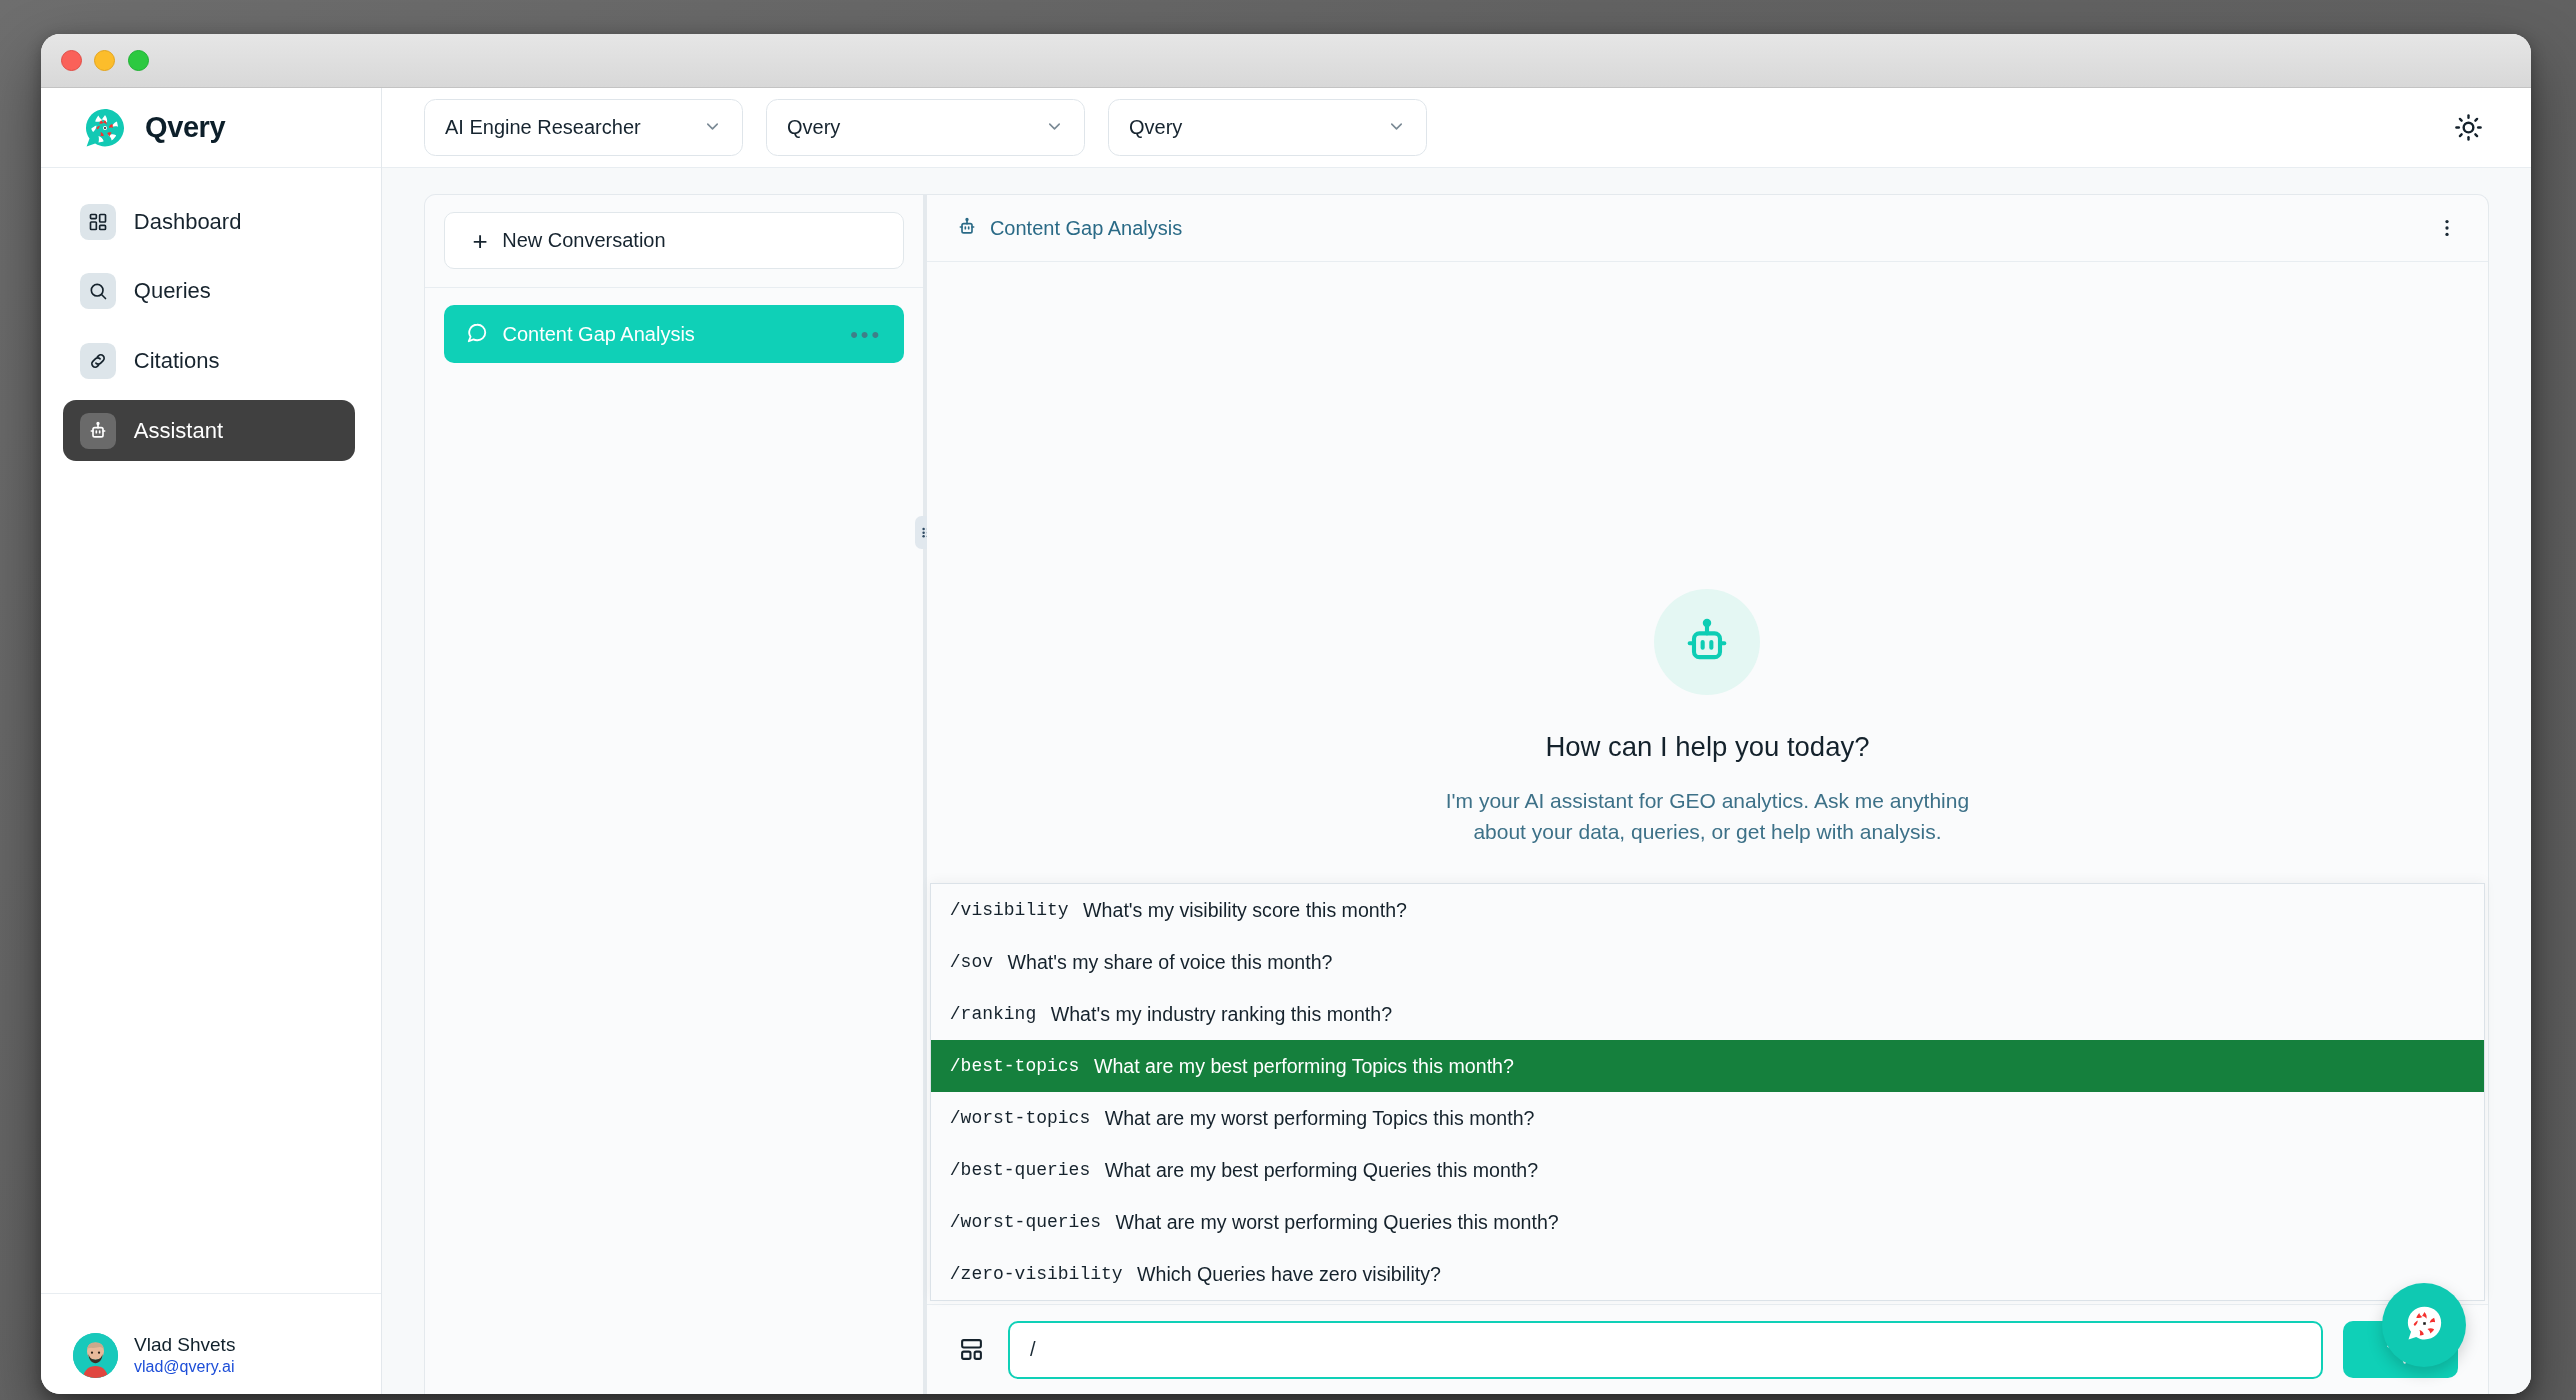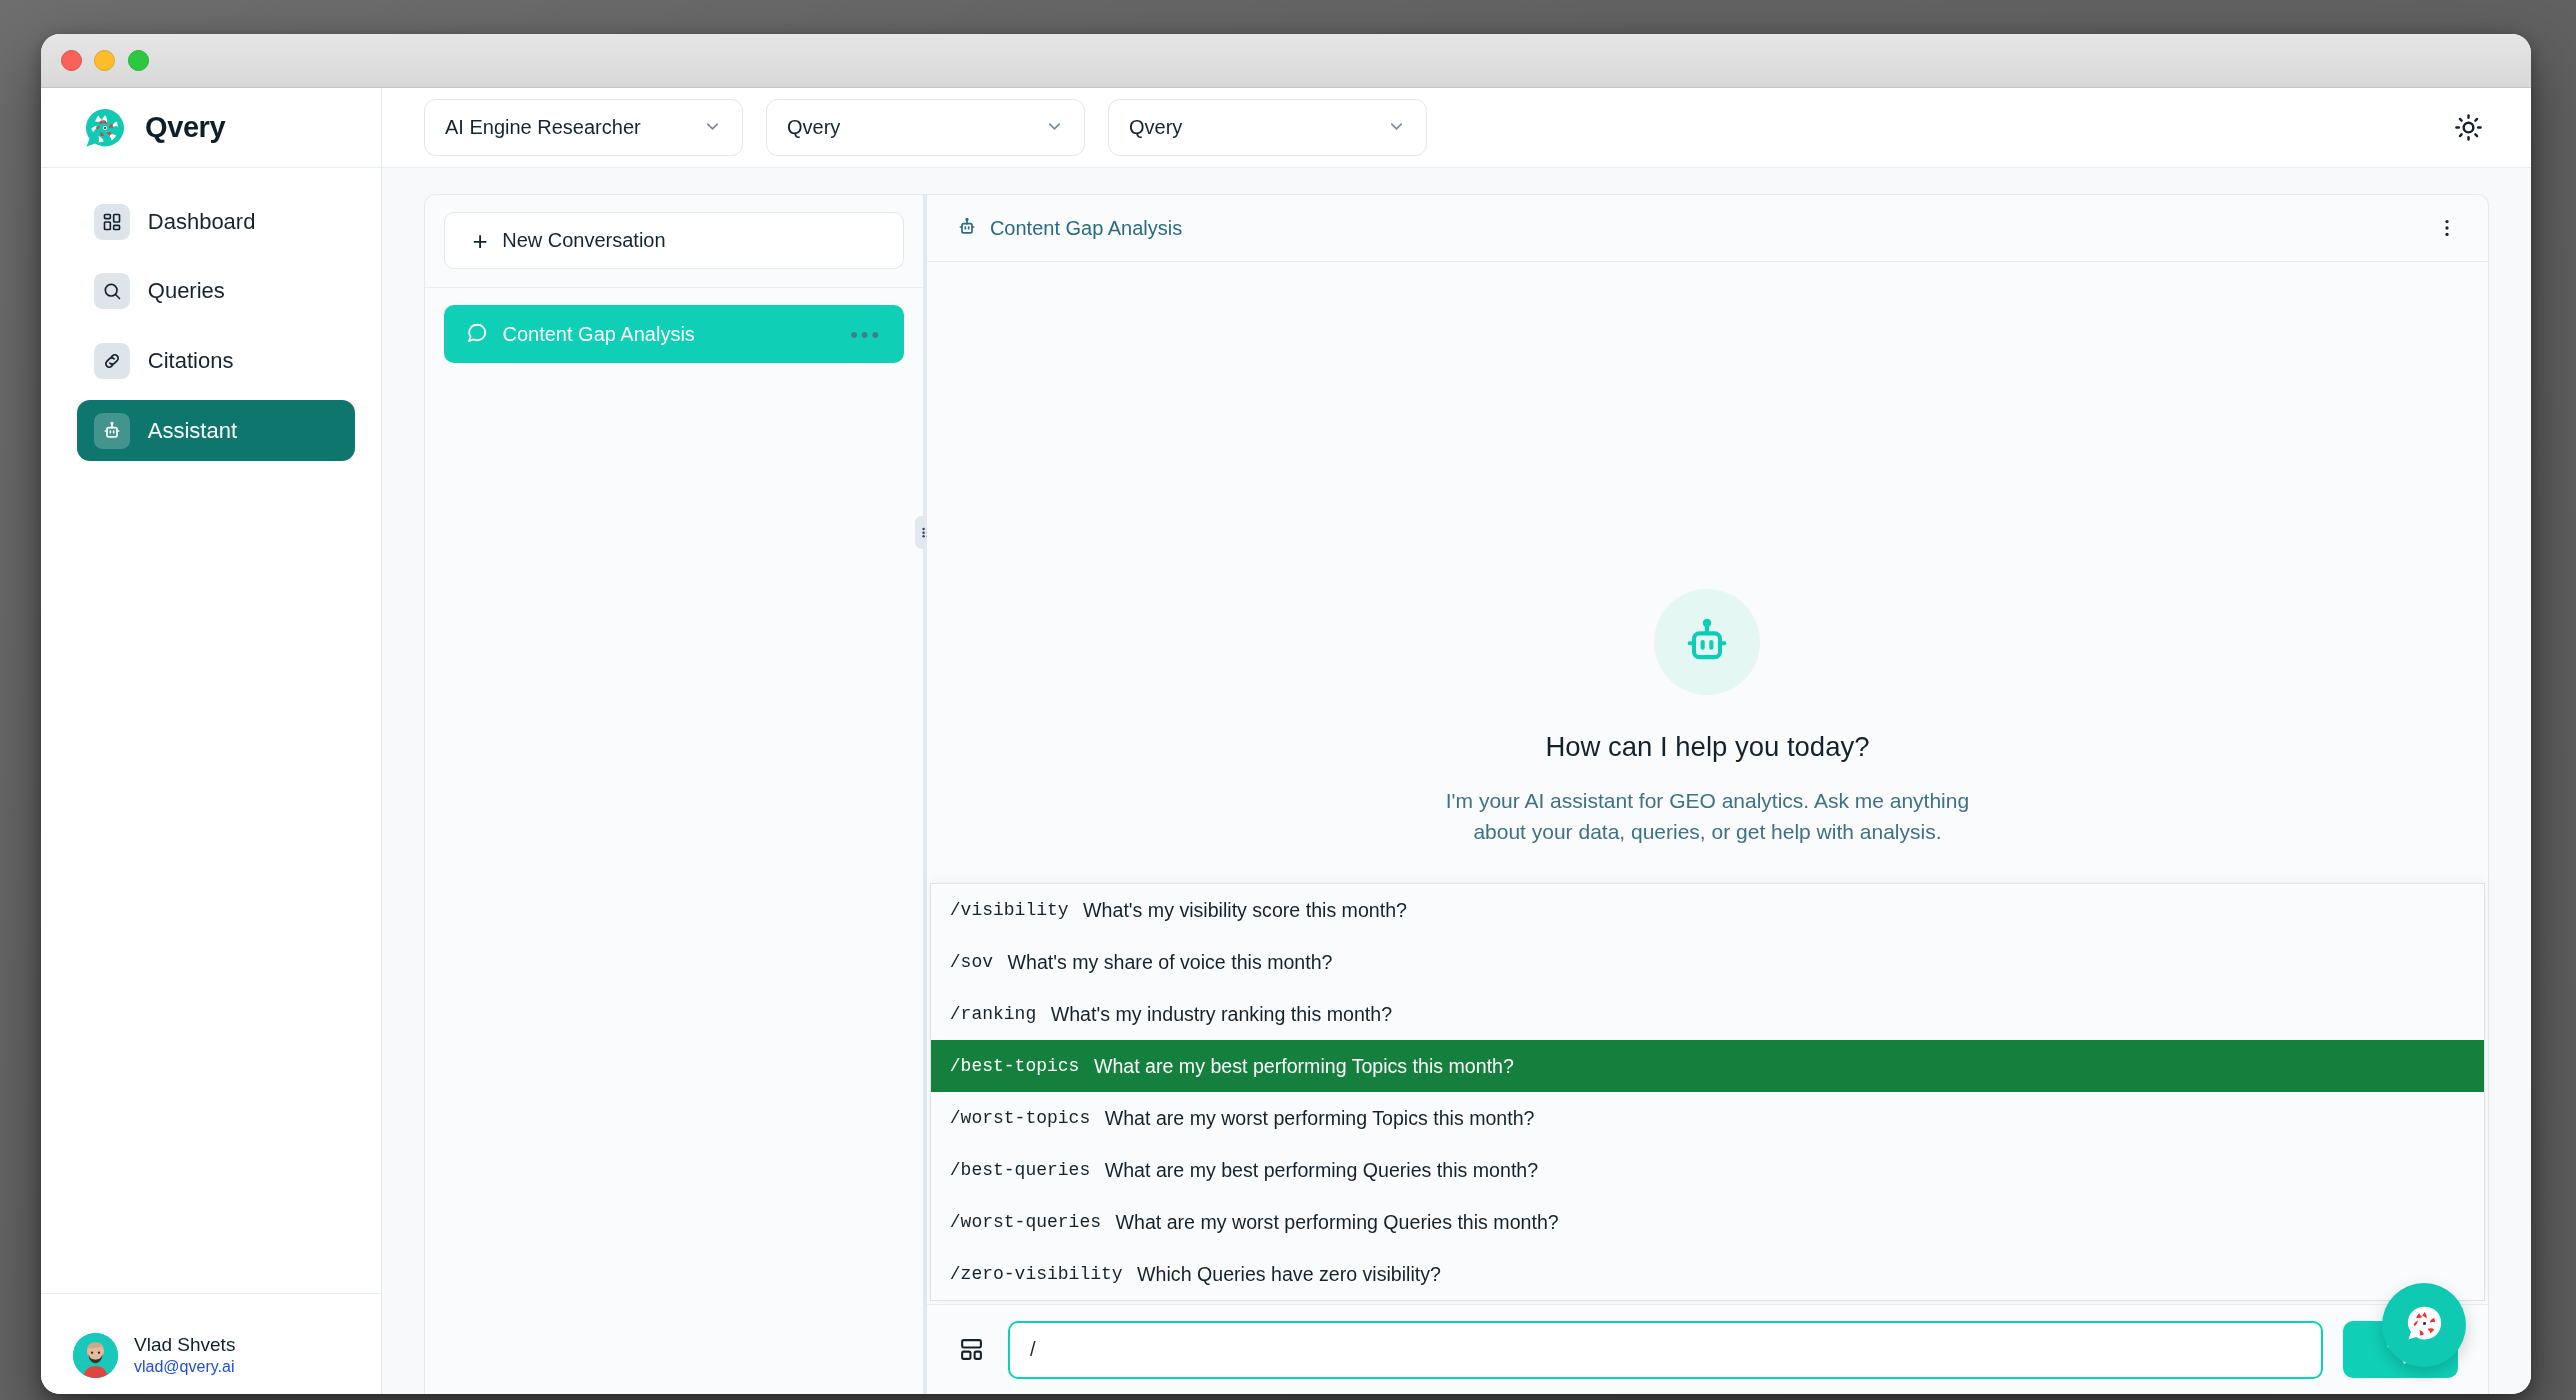--- a/index.html
+++ b/index.html
@@ -48,35 +48,35 @@
   #brand {
     height: 80px; flex: 0 0 80px;
     display: flex; align-items: center; gap: 19px;
     padding-left: 43px;
     border-bottom: 0.7px solid #e8edf1;
   }
   #brand .logo { width: 42px; height: 42px; flex: 0 0 42px; }
   #brand .name {
     font-size: 29px; font-weight: bold; color: #0d1f2a; letter-spacing: -0.4px;
   }
-  #navlist { padding: 23px 26px 0 36px; flex: 1 1 auto; }
+  #navlist { padding: 23px 26px 0 22px; flex: 1 1 auto; }
   .nav-item {
     display: flex; align-items: center; gap: 17.4px;
     height: 61px; padding: 0 17.4px;
     border-radius: 13px; margin-bottom: 8.7px;
     cursor: pointer;
   }
   .nav-item .ibox {
     width: 36px; height: 36px; flex: 0 0 36px;
     border-radius: 8.7px; background: #dde5ea;
     display: flex; align-items: center; justify-content: center;
   }
   .nav-item .ibox svg { width: 20px; height: 20px; }
   .nav-item .lbl { font-size: 22px; color: #17242e; }
-  .nav-item.active { background: #0f766e; }
+  .nav-item.active { background: #404040; }
   .nav-item.active .ibox { background: rgba(255,255,255,.22); }
   .nav-item.active .lbl { color: #ffffff; }
 
   #profile {
     border-top: 0.7px solid #e8edf1;
     padding: 22px 0 0 32px;
     display: flex; align-items: center; gap: 16px;
     height: 101px; flex: 0 0 101px;
   }
   #avatar {

